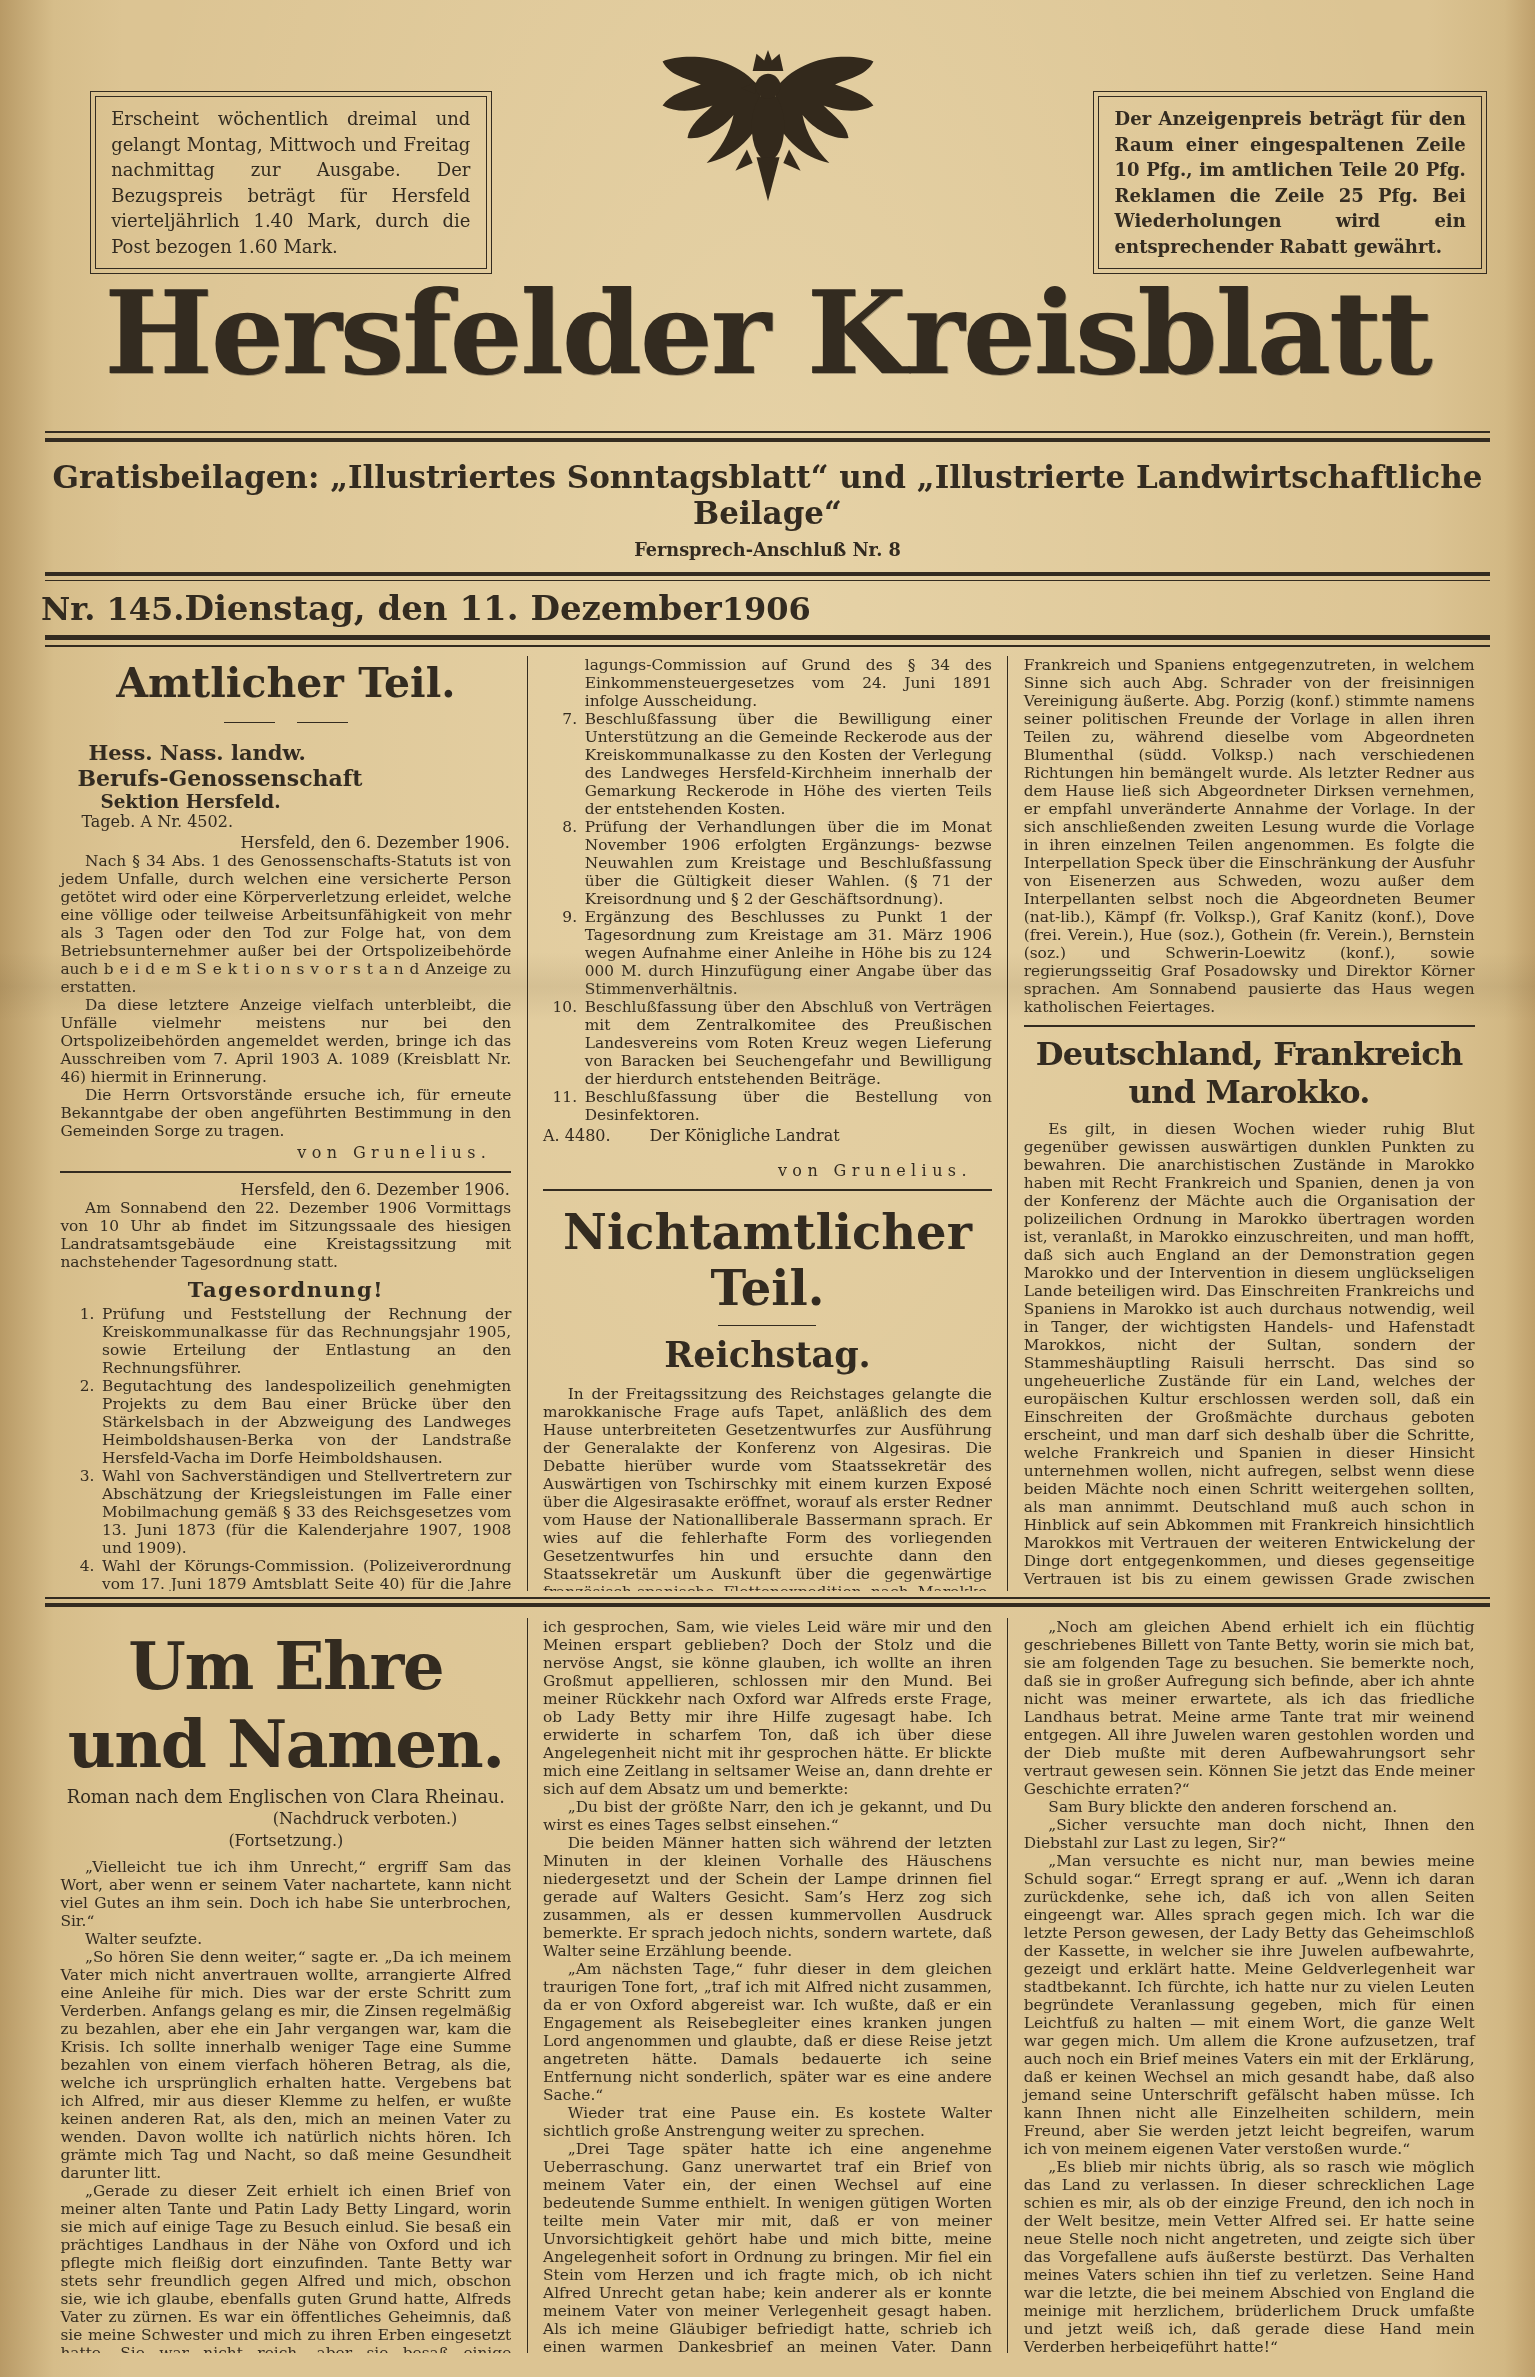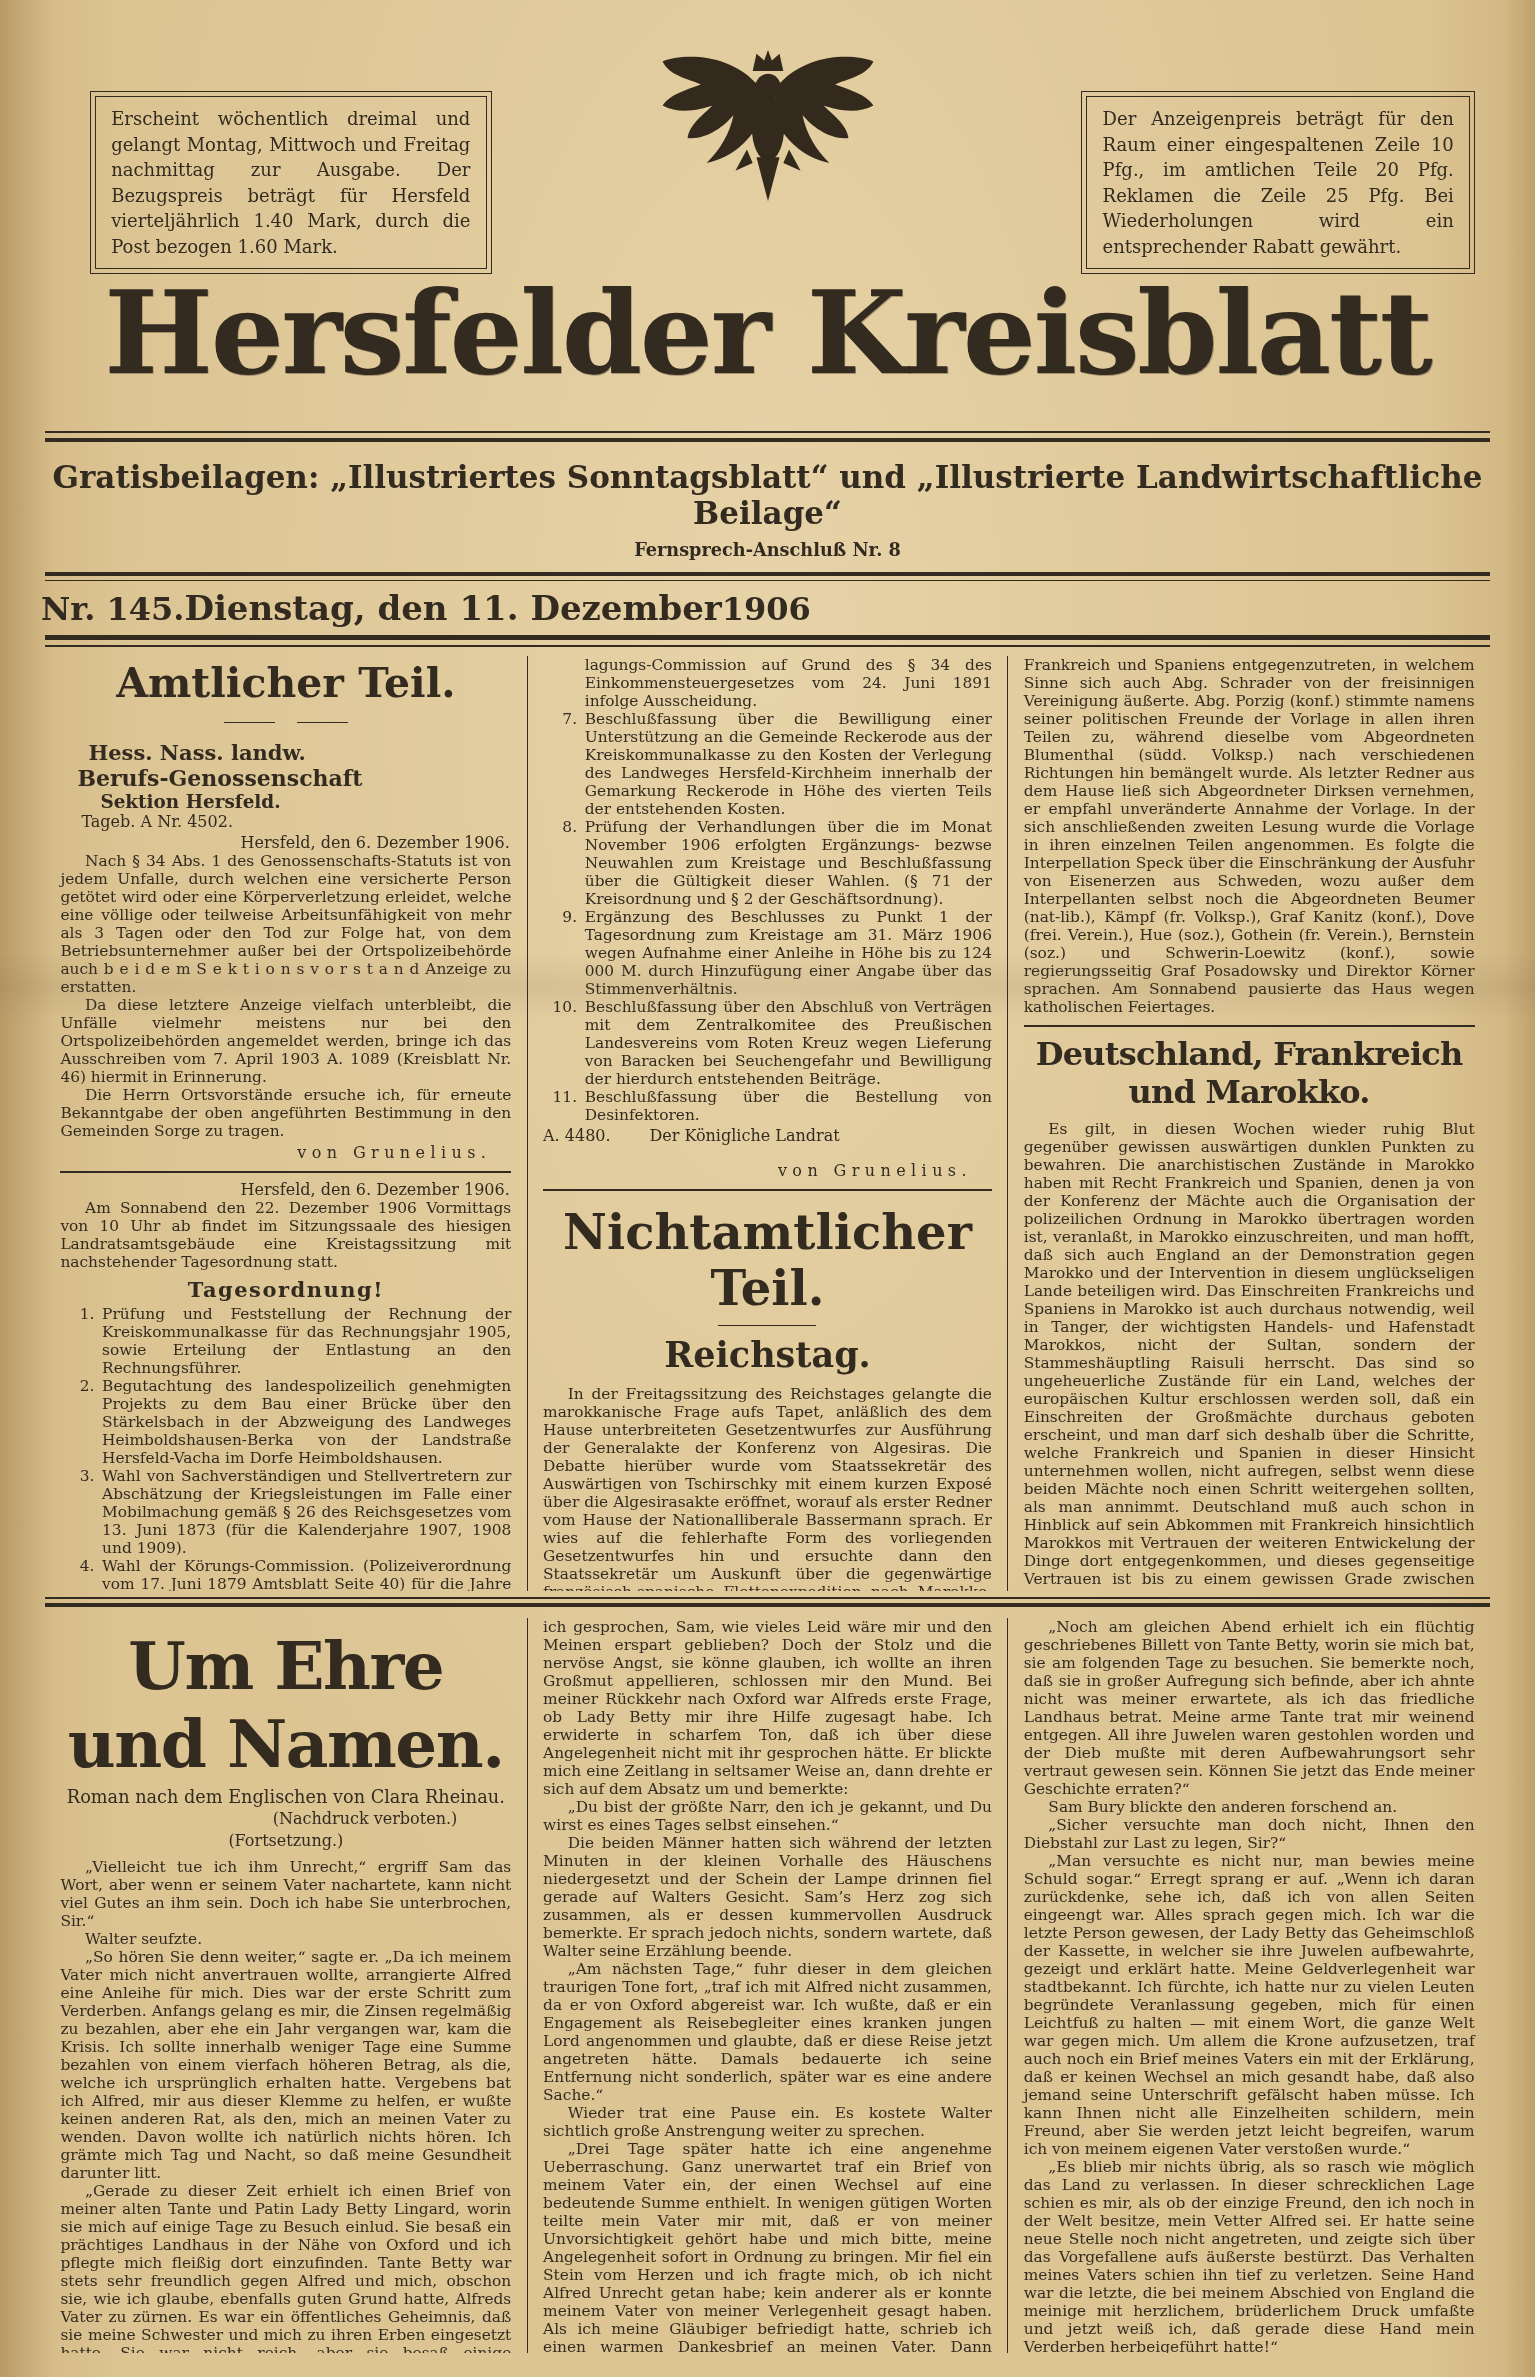--- a/index.html
+++ b/index.html
@@ -21,21 +21,21 @@
   }
   .page::after{ 
     content:"";position:absolute;left:0;right:0;top:952px;height:69px;pointer-events:none;
     background:linear-gradient(180deg, rgba(0,0,0,0) 0%, rgba(92,72,40,0.10) 50%, rgba(0,0,0,0) 100%);
   }
   
   .header-top{position:relative;height:154px;margin-top:91px;}
   .notice{position:absolute;top:0;border:0.8px solid var(--ink);padding:3.8px;background:transparent;}
   .notice-inner{border:1.5px solid var(--ink);padding:9.2px 15.4px;font-size:18px;line-height:1.42;text-align:justify;}
   .notice.left{left:90px;width:392px;}
-  .notice.right{right:60px;width:384px;}
+  .notice.right{right:48px;width:384px;font-weight:bold;}
   .eagle{position:absolute;left:50%;top:-71px;transform:translateX(-50%);}
   .masthead{
     text-align:center;font-weight:bold;font-size:115px;line-height:1.02;
     margin:29px 0 0;letter-spacing:-2.3px;
     text-shadow:0.8px 0.8px 0 rgba(51,43,32,0.35);
   }
   .dbl-rule{margin:0 45px;}
   .dbl-rule.a{margin-top:40px;border-top:2.3px solid var(--ink);border-bottom:4.6px solid var(--ink);height:4.6px;}
   .dbl-rule.b{margin-top:12.3px;border-top:4.6px solid var(--ink);border-bottom:1.5px solid var(--ink);height:4.6px;}
   .dbl-rule.c{border-top:5.4px solid var(--ink);border-bottom:2.3px solid var(--ink);height:4.6px;}
@@ -153,21 +153,21 @@
         <div class="agenda-item">
           <span class="agenda-num">1.</span>
           <span class="agenda-text">Prüfung und Feststellung der Rechnung der Kreiskommunalkasse für das Rechnungsjahr 1905, sowie Erteilung der Entlastung an den Rechnungsführer.</span>
         </div>
         <div class="agenda-item">
           <span class="agenda-num">2.</span>
           <span class="agenda-text">Begutachtung des landespolizeilich genehmigten Projekts zu dem Bau einer Brücke über den Stärkelsbach in der Abzweigung des Landweges Heimboldshausen-Berka von der Landstraße Hersfeld-Vacha im Dorfe Heimboldshausen.</span>
         </div>
         <div class="agenda-item">
           <span class="agenda-num">3.</span>
-          <span class="agenda-text">Wahl von Sachverständigen und Stellvertretern zur Abschätzung der Kriegsleistungen im Falle einer Mobilmachung gemäß § 26 des Reichsgesetzes vom 13. Juni 1873 (für die Kalenderjahre 1907, 1908 und 1909).</span>
+          <span class="agenda-text">Wahl von Sachverständigen und Stellvertretern zur Abschätzung der Kriegsleistungen im Falle einer Mobilmachung gemäß § 33 des Reichsgesetzes vom 13. Juni 1873 (für die Kalenderjahre 1907, 1908 und 1909).</span>
         </div>
         <div class="agenda-item">
           <span class="agenda-num">4.</span>
           <span class="agenda-text">Wahl der Körungs-Commission. (Polizeiverordnung vom 17. Juni 1879 Amtsblatt Seite 40) für die Jahre 1907, 1908 und 1909.</span>
         </div>
 
       </div>
 
       <div class="col mid">
         <div class="agenda-item">

